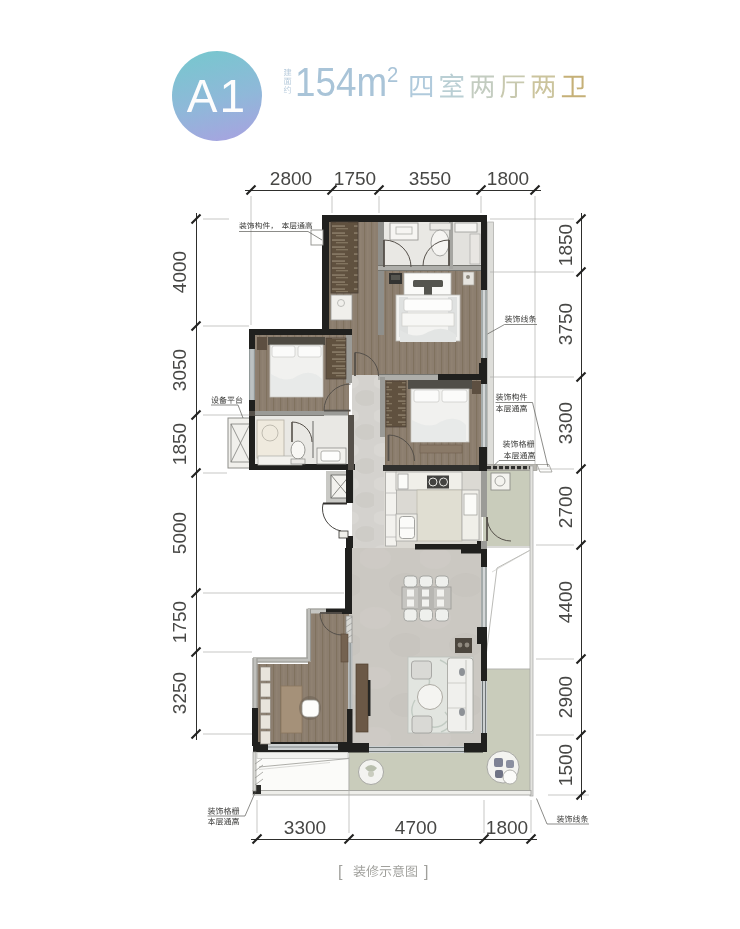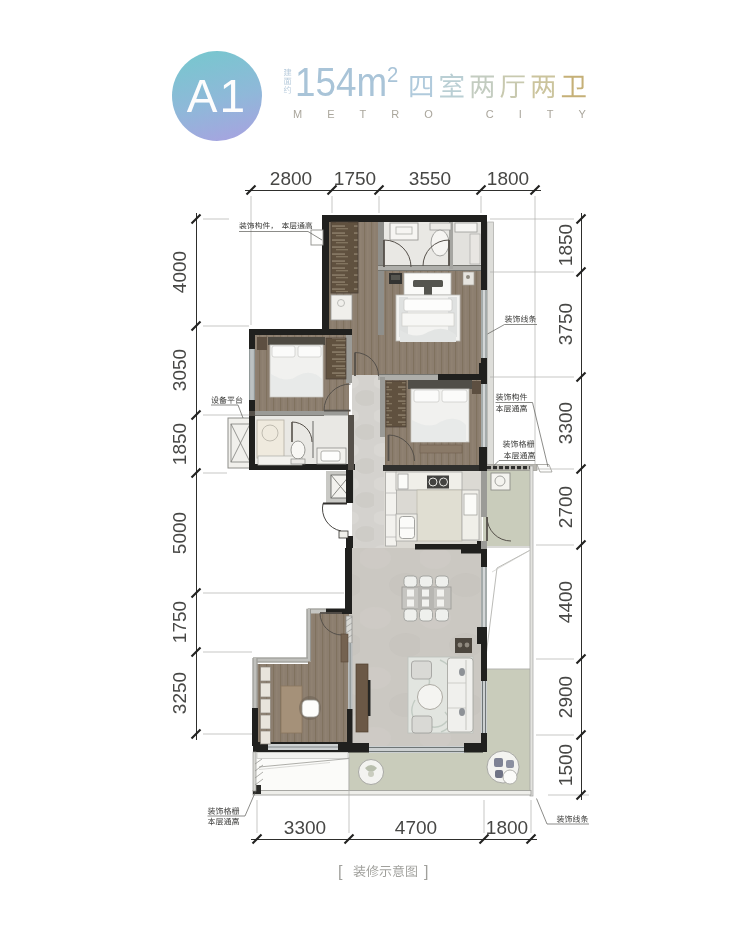--- a/index.html
+++ b/index.html
@@ -13,21 +13,20 @@
 
   <div class="abs" style="left:172px;top:51px;width:90px;height:90px;border-radius:50%;
        background:linear-gradient(165deg,#79c6cf 8%,#8fb8d9 55%,#a7a3e0 95%);
        display:flex;align-items:center;justify-content:center;">
        <span style="color:#fdfdfd;font-size:46px;letter-spacing:2px;">A1</span>
   </div>
 
   <div class="abs" style="left:295px;top:60px;width:120px;transform:scaleX(0.92);transform-origin:0 0;
        font-size:40px;color:#a9c4d8;white-space:nowrap;">154m<sup style="font-size:22px;">2</sup></div>
 
-  <div class="abs" style="left:293px;top:108px;font-size:11px;color:#aaa69c;letter-spacing:25px;white-space:nowrap;">METRO&nbsp;CITY</div>
 
   <svg class="abs" style="left:0;top:0;" width="740" height="929" viewBox="0 0 740 929">
     <defs>
       <path id="zh0" d="M101 559V-81H176V489H332C327 371 302 223 188 114C205 102 229 78 241 62C313 134 354 218 377 302C408 260 439 215 455 183L500 243C480 281 436 338 395 387C400 422 403 457 405 489H588C583 371 558 223 443 114C461 102 485 78 497 62C570 135 611 221 634 306C687 240 741 165 769 115L814 173C782 230 714 318 651 389C656 423 659 457 661 489H826V16C826 0 820 -6 801 -6C782 -7 714 -8 643 -5C654 -26 665 -59 669 -81C759 -81 819 -80 855 -68C890 -55 901 -32 901 15V559H662V698H942V770H60V698H333V559ZM406 698H589V559H406Z"></path>
       <path id="zh1" d="M317 341V268H604V-80H679V268H953V341H679V562H909V635H679V828H604V635H470C483 680 494 728 504 775L432 790C409 659 367 530 309 447C327 438 359 420 373 409C400 451 425 504 446 562H604V341ZM268 836C214 685 126 535 32 437C45 420 67 381 75 363C107 397 137 437 167 480V-78H239V597C277 667 311 741 339 815Z"></path>
       <path id="zh2" d="M698 386C644 334 543 287 454 260C468 248 486 230 496 215C591 247 694 299 755 362ZM794 287C726 216 594 159 467 130C482 116 497 95 506 80C641 117 774 179 850 263ZM887 179C798 76 614 12 413 -17C428 -33 444 -59 452 -77C664 -40 852 32 952 151ZM306 561V78H370V561ZM553 668H832C798 613 749 566 692 528C630 570 584 619 553 668ZM565 841C523 733 451 629 370 562C387 552 415 530 428 518C458 546 488 579 517 616C545 574 584 532 633 494C554 452 462 424 371 407C384 393 400 366 407 350C507 371 605 404 690 454C756 412 836 378 930 356C939 373 958 402 972 416C887 432 813 459 750 492C827 548 890 620 928 712L885 734L871 731H590C607 761 621 792 634 823ZM235 834C187 679 107 526 20 426C33 407 53 367 59 349C92 388 123 432 153 481V-80H224V614C255 678 282 747 304 815Z"></path>
       <path id="zh3" d="M115 768V692H417V32H52V-43H951V32H497V692H794V345C794 329 789 324 769 323C748 322 678 322 601 324C613 304 627 271 631 250C723 250 786 251 823 263C860 276 871 299 871 343V768Z"></path>
       <path id="zh4" d="M126 778V437C126 293 120 104 34 -29C52 -37 84 -62 97 -76C188 66 202 282 202 437V705H953V778ZM258 550V478H582V20C582 2 576 -2 556 -3C536 -4 465 -4 392 -2C403 -23 416 -55 420 -77C514 -77 575 -76 611 -64C648 -53 659 -30 659 19V478H932V550Z"></path>
       <path id="zh5" d="M179 342V-79H255V-25H741V-77H821V342ZM255 48V270H741V48ZM126 426C165 441 224 443 800 474C825 443 846 414 861 388L925 434C873 518 756 641 658 727L599 687C647 644 699 591 745 540L231 516C320 598 410 701 490 811L415 844C336 720 219 593 183 559C149 526 124 505 101 500C110 480 122 442 126 426Z"></path>
       <path id="zh6" d="M88 753V-47H164V29H832V-39H909V753ZM164 102V681H352C347 435 329 307 176 235C192 222 214 194 222 176C395 261 420 410 425 681H565V367C565 289 582 257 652 257C668 257 741 257 761 257C784 257 810 258 822 262C820 280 818 306 816 326C803 322 775 321 759 321C742 321 677 321 661 321C640 321 636 333 636 365V681H832V102Z"></path>

